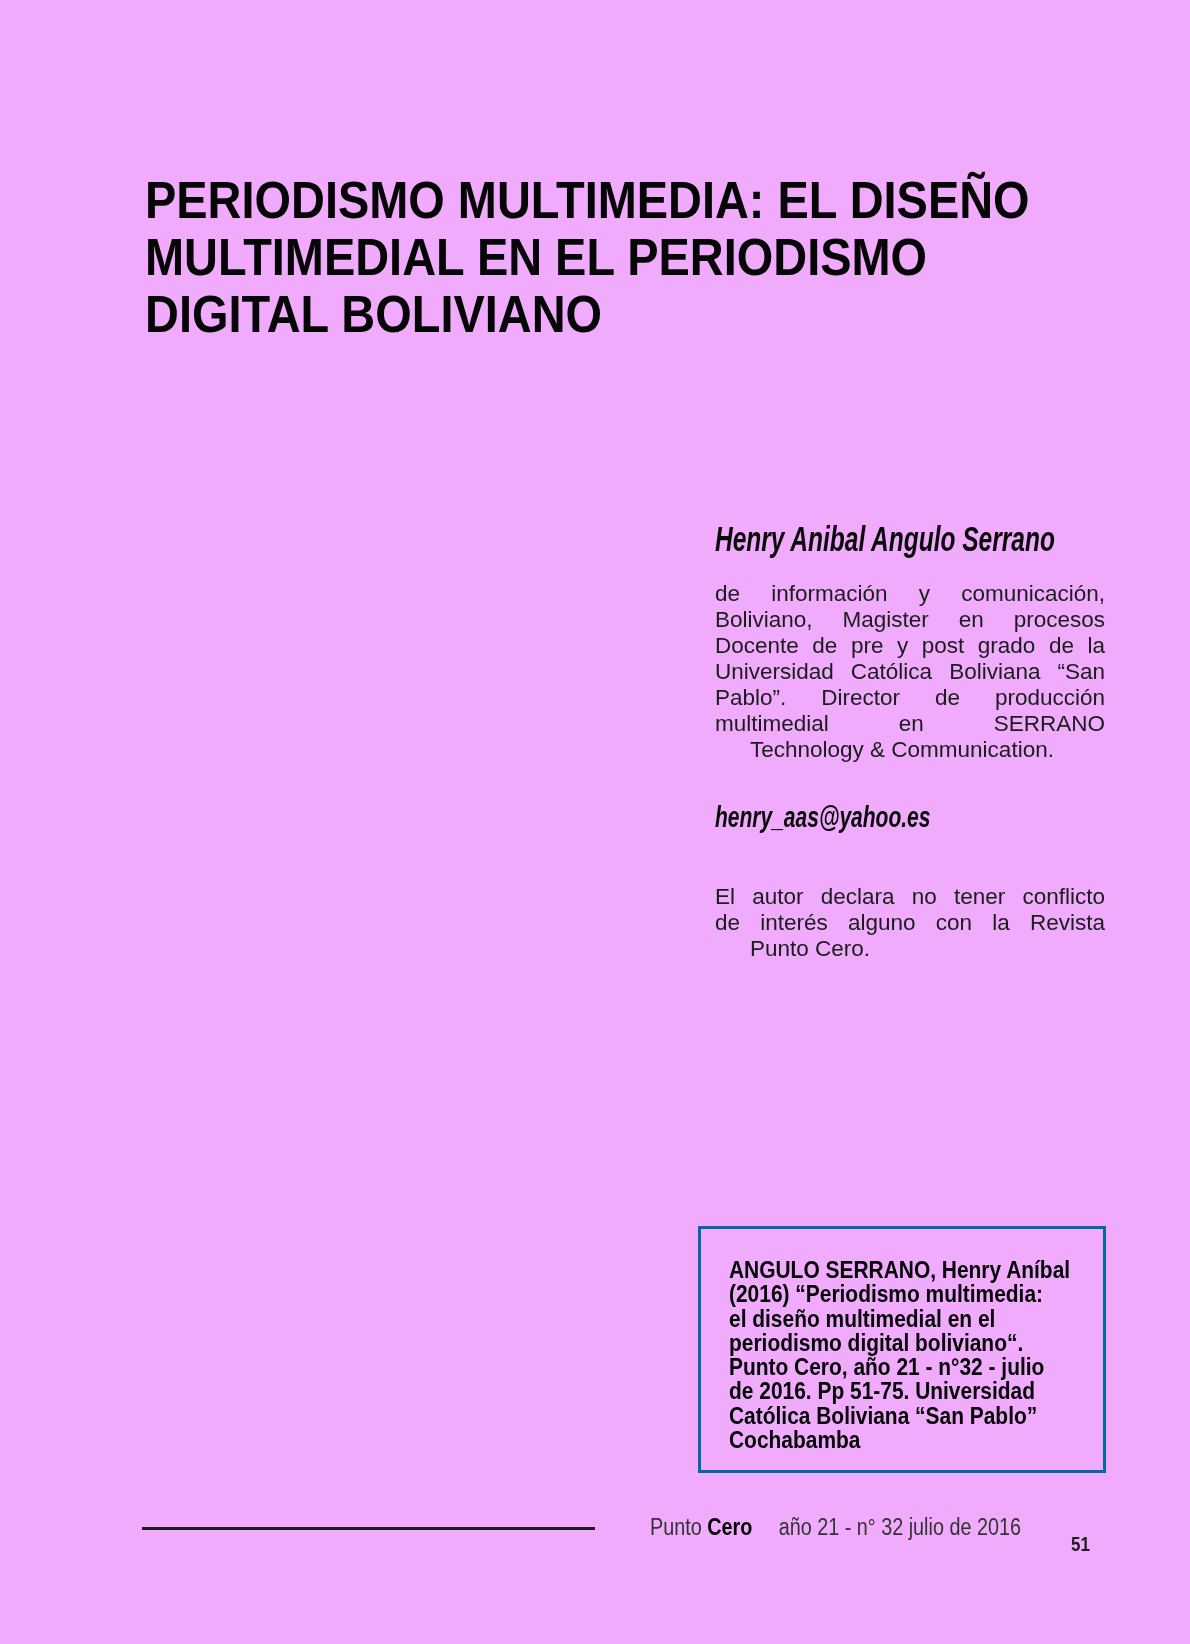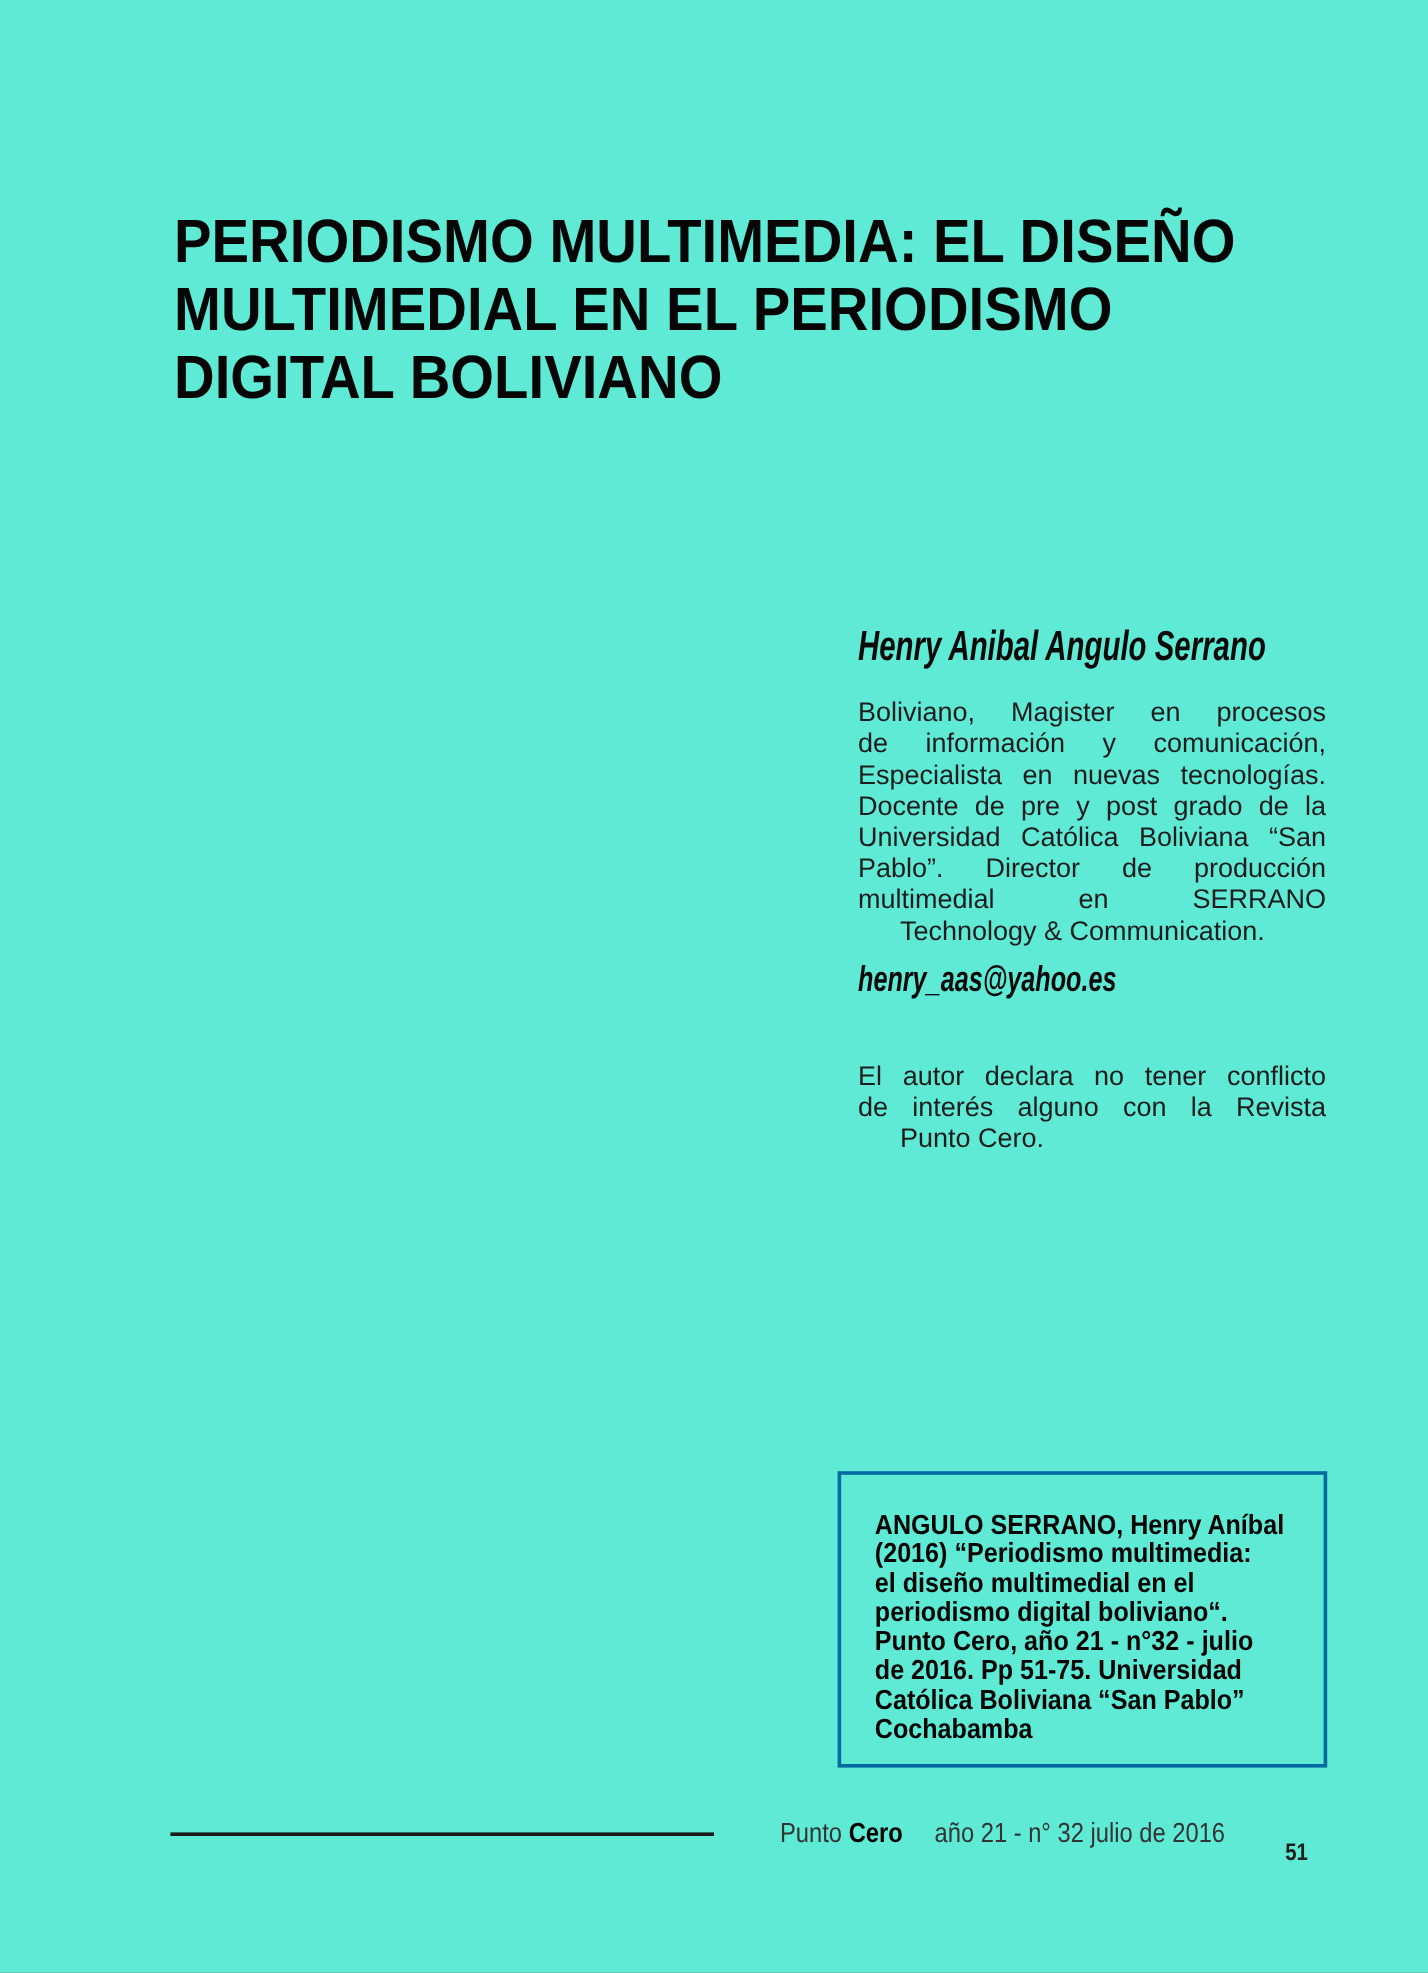--- a/index.html
+++ b/index.html
@@ -1,19 +1,19 @@
 <!DOCTYPE html>
 <html><head>
 <meta charset="utf-8">
 <style>
   html,body{margin:0;padding:0;background:#888;}
   .page{
     position:relative;
     width:1190px;height:1644px;
-    background:#5eead4;
+    background:#f0abfc;
     margin:0 auto;
     overflow:hidden;
     font-family:"Liberation Sans", sans-serif;
   }
 
   
   .title{
     position:absolute;left:145px;top:172px;
     font-size:51px;line-height:57px;font-weight:bold;
     color:#060606;letter-spacing:0;
@@ -90,23 +90,22 @@
 
   <div class="title">
     <div>PERIODISMO MULTIMEDIA: EL DISEÑO</div>
     <div>MULTIMEDIAL EN EL PERIODISMO</div>
     <div>DIGITAL BOLIVIANO</div>
   </div>
 
   <div class="author-name">Henry Anibal Angulo Serrano</div>
 
   <div class="bio">
+    <div class="jline">de información y comunicación,</div>
     <div class="jline">Boliviano, Magister en procesos</div>
-    <div class="jline">de información y comunicación,</div>
-    <div class="jline">Especialista en nuevas tecnologías.</div>
     <div class="jline">Docente de pre y post grado de la</div>
     <div class="jline">Universidad Católica Boliviana “San</div>
     <div class="jline">Pablo”. Director de producción</div>
     <div class="jline">multimedial en SERRANO</div>
     <div class="pline">Technology &amp; Communication.</div>
   </div>
 
   <a class="email" href="#">henry_aas@yahoo.es</a>
 
   <div class="conflict">

